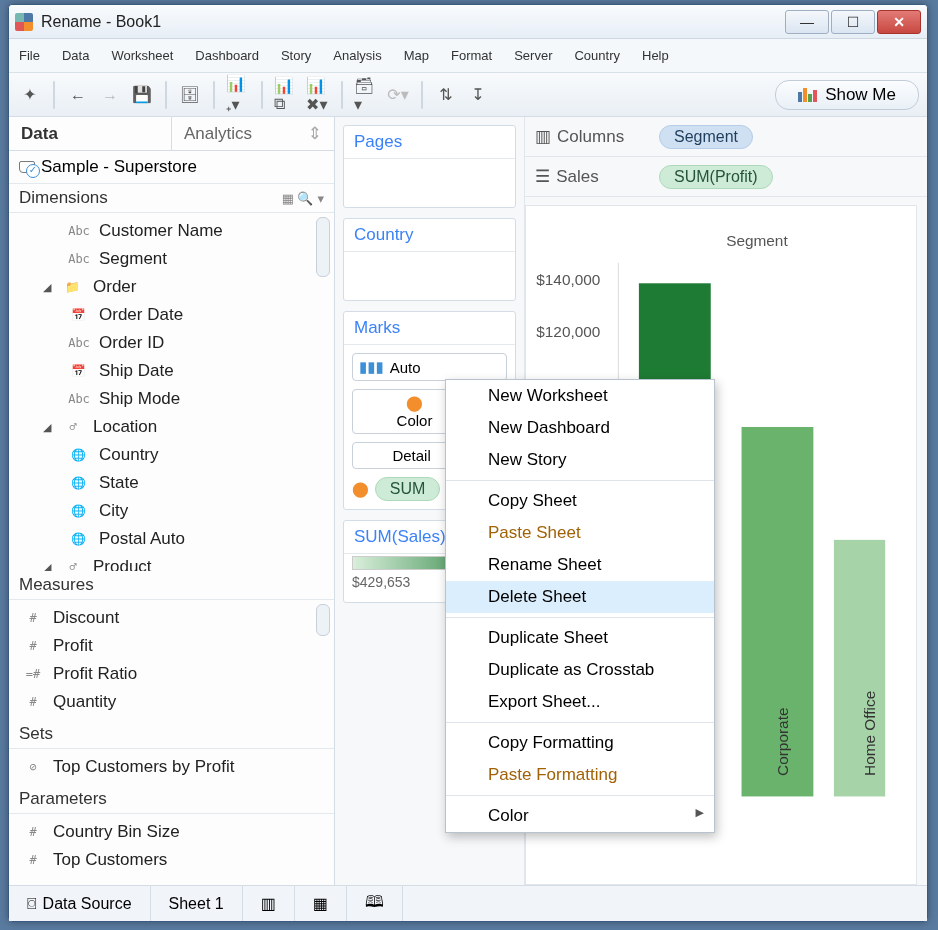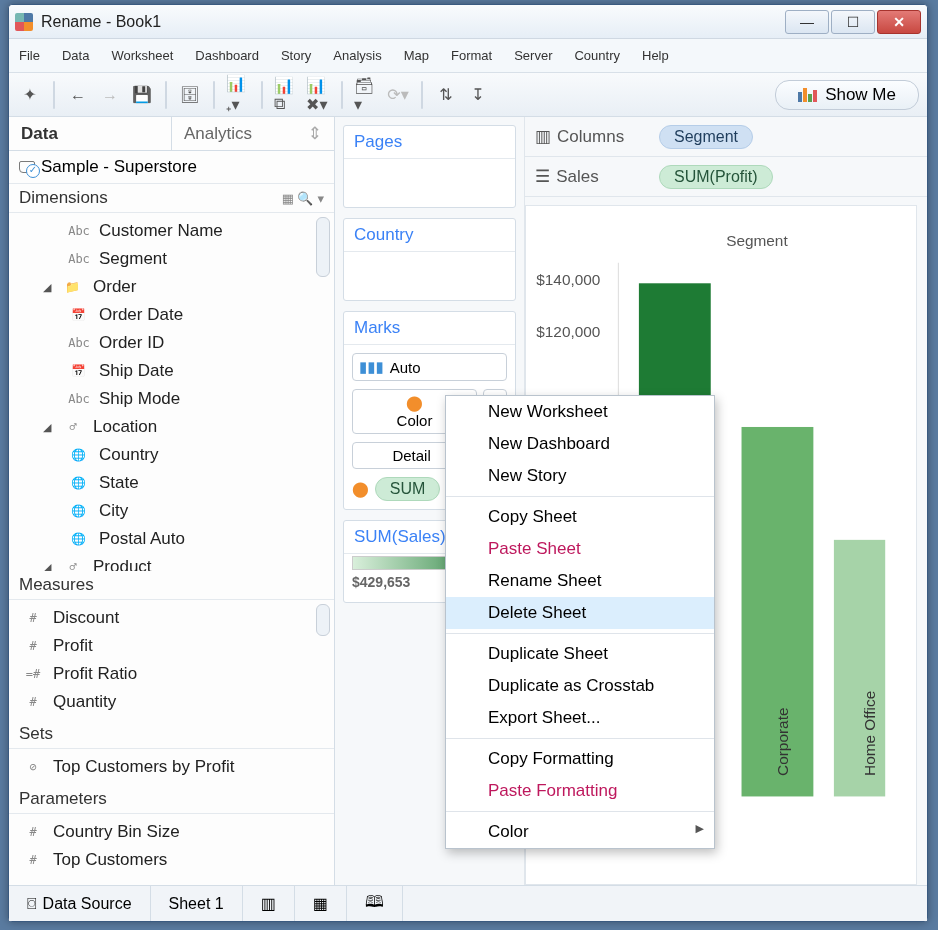--- a/index.html
+++ b/index.html
@@ -49,25 +49,25 @@
 .markbtnrow{display:flex;gap:6px;}
 .mbtn{border:1px solid #c8d0d9;border-radius:4px;padding:4px 6px;background:#fff;font-size:15px;text-align:center;}
 .pill { display:inline-flex; align-items:center; padding:2px 14px; border-radius:12px; font-size:16px;}
 .pill.blue { background:#cfe0f3; border:1px solid #b5cde8; color:#1f3d5c;}
 .pill.green { background:#cdebd6; border:1px solid #aed9bb; color:#25543a;}
 .right { flex:1; display:flex; flex-direction:column;}
 .shelfrow { display:flex; align-items:center; height:40px; padding:0 10px; gap:14px;}
 .shelflabel { width:110px; display:flex; align-items:center; gap:6px; color:#555; font-size:17px;}
 .shelfslot { flex:1;}
 .chartzone { flex:1; background:#fff; border:1px solid #e0e6ec; margin:8px 10px 0 0; position:relative; overflow:hidden;}
-.ctx { position:absolute; left:436px; top:390px; width:270px; background:#fff; border:1px solid #b9c3cd; box-shadow:2px 4px 10px rgba(0,0,0,.25); font-size:17px; z-index:50;}
+.ctx { position:absolute; left:436px; top:374px; width:270px; background:#fff; border:1px solid #b9c3cd; box-shadow:2px 4px 10px rgba(0,0,0,.25); font-size:17px; z-index:50;}
 .ctx .mi { padding:6px 14px 6px 42px; position:relative; cursor:default;}
 .ctx .mi.iconed::before { content:""; position:absolute; left:10px; top:6px; width:18px; height:18px;}
 .ctx .mi.sel { background:#dbeefd;}
-.ctx .mi.disabled { color:#be185d;}
+.ctx .mi.disabled { color:#a16207;}
 .ctx hr { border:none; border-top:1px solid #dfe4ea; margin:4px 0;}
 .ctx .arrowr:after{content:"▶"; position:absolute; right:10px; font-size:11px; color:#555;}
 .ic-ws::before{content:"⬚₊"; font-size:14px;}
 .ic-db::before{content:"▦₊"; font-size:14px;}
 .ic-st::before{content:"🕮"; font-size:14px;}
 .statusbar { height:36px; background:#f1f4f8; border-top:1px solid #d4dde6; display:flex; align-items:center; font-size:16px;}
 .sbtab { padding:0 18px; height:100%; display:flex; align-items:center; border-right:1px solid #d4dde6;}
 .sbtab.active { background:#fff; font-weight:700; font-style:italic;}
 
 
@@ -288,21 +288,21 @@
                 <div class="mbtn"><span>To</span></div>
               </div>
               <div style="display:flex;align-items:center;gap:6px;">
                 <span style="color:#f28e2b;">⬤</span>
                 <span class="pill green">SUM</span>
               </div>
             </div>
           </div>
           <div class="card">
             <div class="hdr">SUM(Sales)</div>
-            <div class="body2" style="padding-top:2px;font-weight:bold;">
+            <div class="body2" style="padding-top:2px;">
               <div style="height:14px;background:linear-gradient(90deg,#d9efdb,#1e7b34);border:1px solid #ccc;"></div>
               <div style="font-size:14px;color:#666;padding-top:4px;">$429,653</div>
             </div>
           </div>
         </div>
 
         <div class="right">
           <div class="shelfrow" style="border-bottom:1px solid #e0e6ec;">
             <div class="shelflabel">
                 <span>▥</span>

